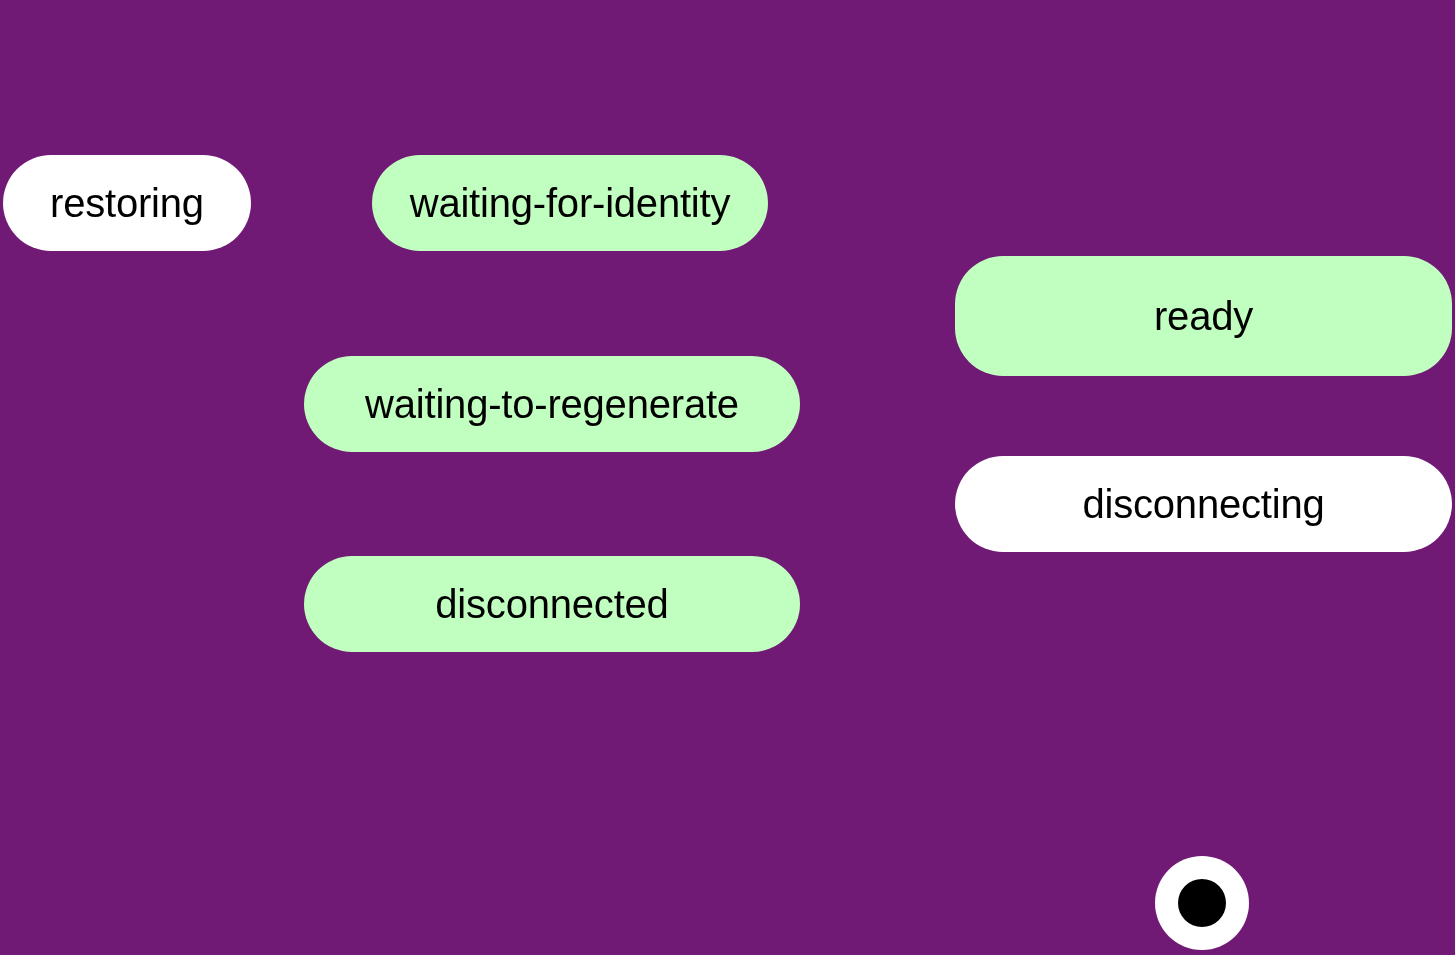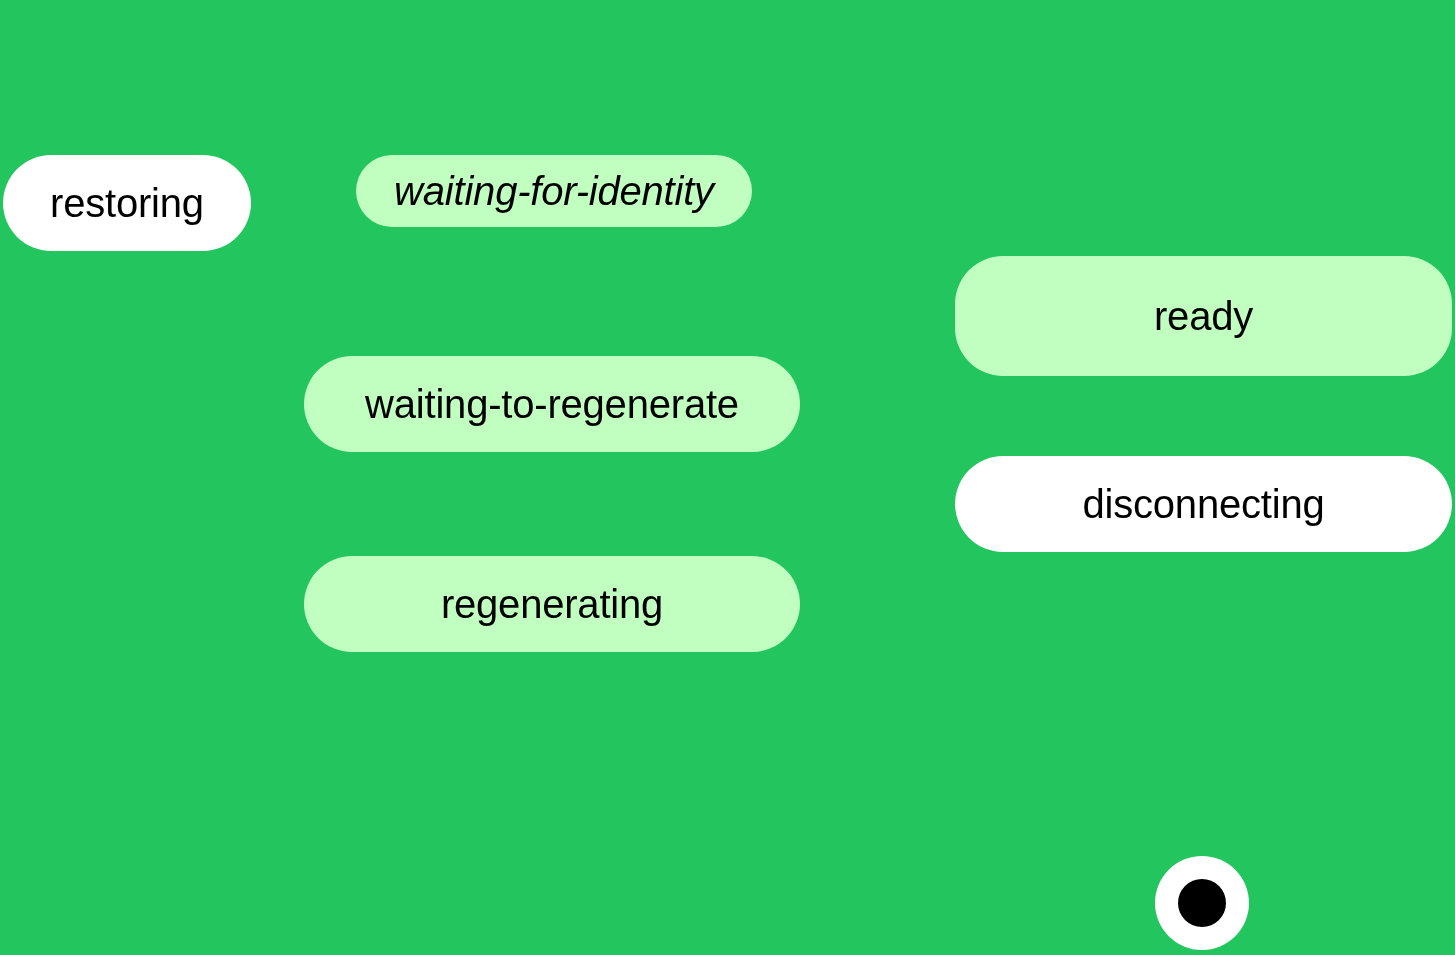--- a/index.html
+++ b/index.html
@@ -5,21 +5,21 @@
 <style>
   html, body {
     margin: 0;
     padding: 0;
     background: #000000;
   }
   #canvas {
     position: relative;
     width: 1455px;
     height: 955px;
-    background: #22c55e;
+    background: #701a75;
     overflow: hidden;
     font-family: "Liberation Sans", "DejaVu Sans", sans-serif;
   }
   .node {
     position: absolute;
     box-sizing: border-box;
     display: flex;
     align-items: center;
     justify-content: center;
     border-radius: 48px;
@@ -51,38 +51,38 @@
 </style>
 </head>
 <body>
 
 <div id="canvas">
 
   <div class="node fill-white" style="left:3px; top:155px; width:248px; height:96px;">
     <span class="node-label">restoring</span>
   </div>
 
-  <div class="node fill-green" style="left:356px; top:155px; width:396px; height:72px;font-style:italic;">
+  <div class="node fill-green" style="left:372px; top:155px; width:396px; height:96px;">
     <span class="node-label">waiting-for-identity</span>
   </div>
 
   <div class="node fill-green" style="left:955px; top:256px; width:497px; height:120px;">
     <span class="node-label">ready</span>
   </div>
 
   <div class="node fill-white" style="left:955px; top:456px; width:497px; height:96px;">
     <span class="node-label">disconnecting</span>
   </div>
 
   <div class="node fill-green" style="left:304px; top:356px; width:496px; height:96px;">
     <span class="node-label">waiting-to-regenerate</span>
   </div>
 
   <div class="node fill-green" style="left:304px; top:556px; width:496px; height:96px;">
-    <span class="node-label">regenerating</span>
+    <span class="node-label">disconnected</span>
   </div>
 
 
   <div class="ring-node" style="left:1155px; top:856px; width:94px; height:94px;">
     <div class="ring-core" style="left:23px; top:23px; width:48px; height:48px;"></div>
   </div>
 
 </div>
 
 </body></html>

